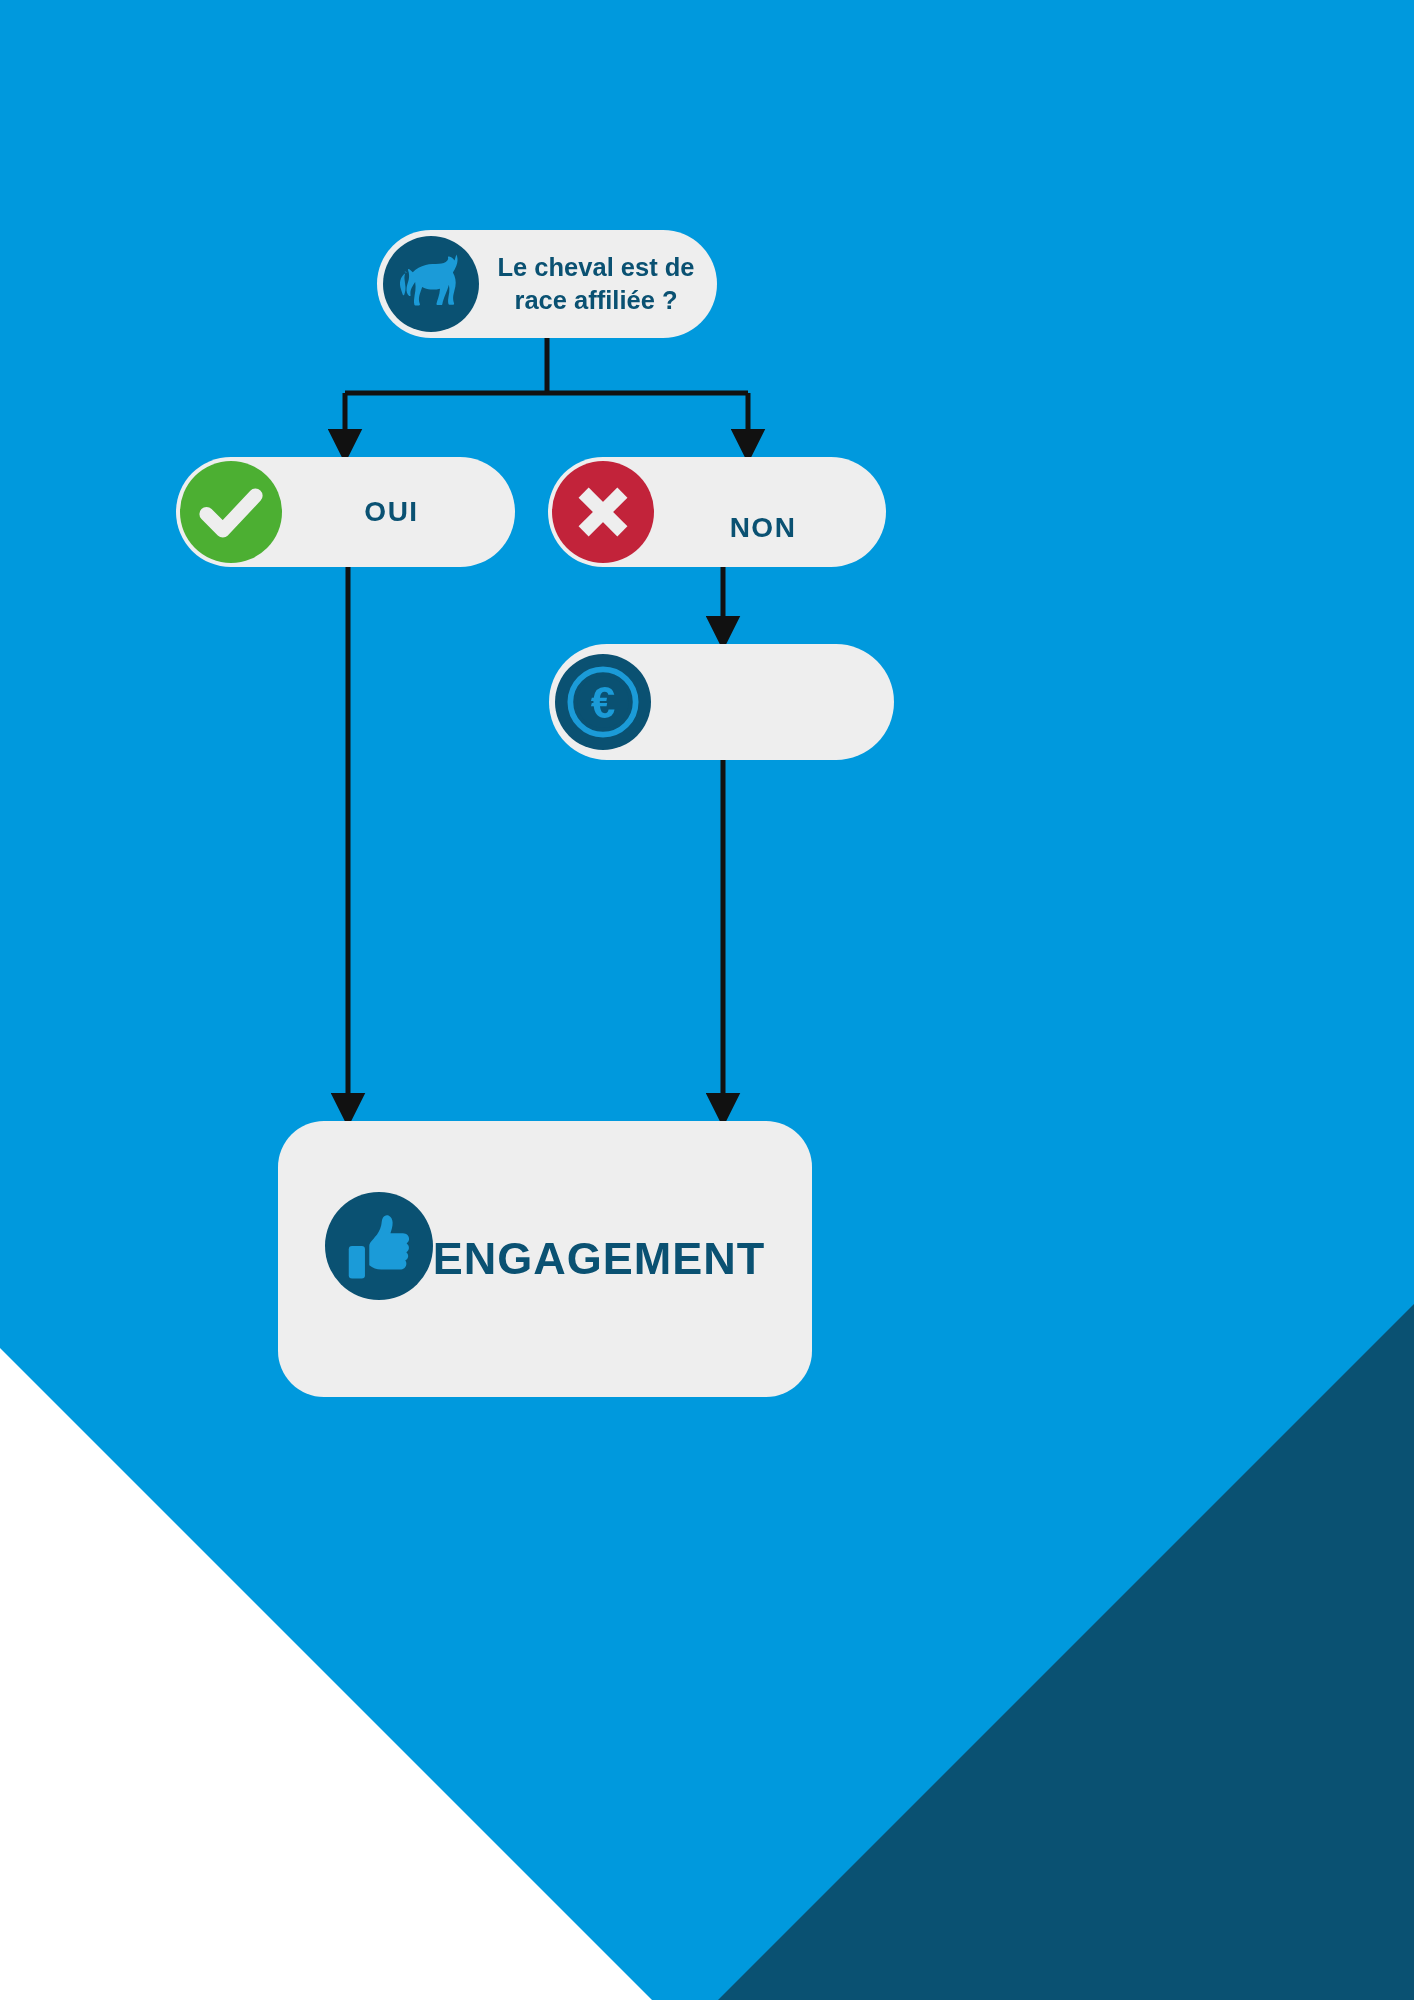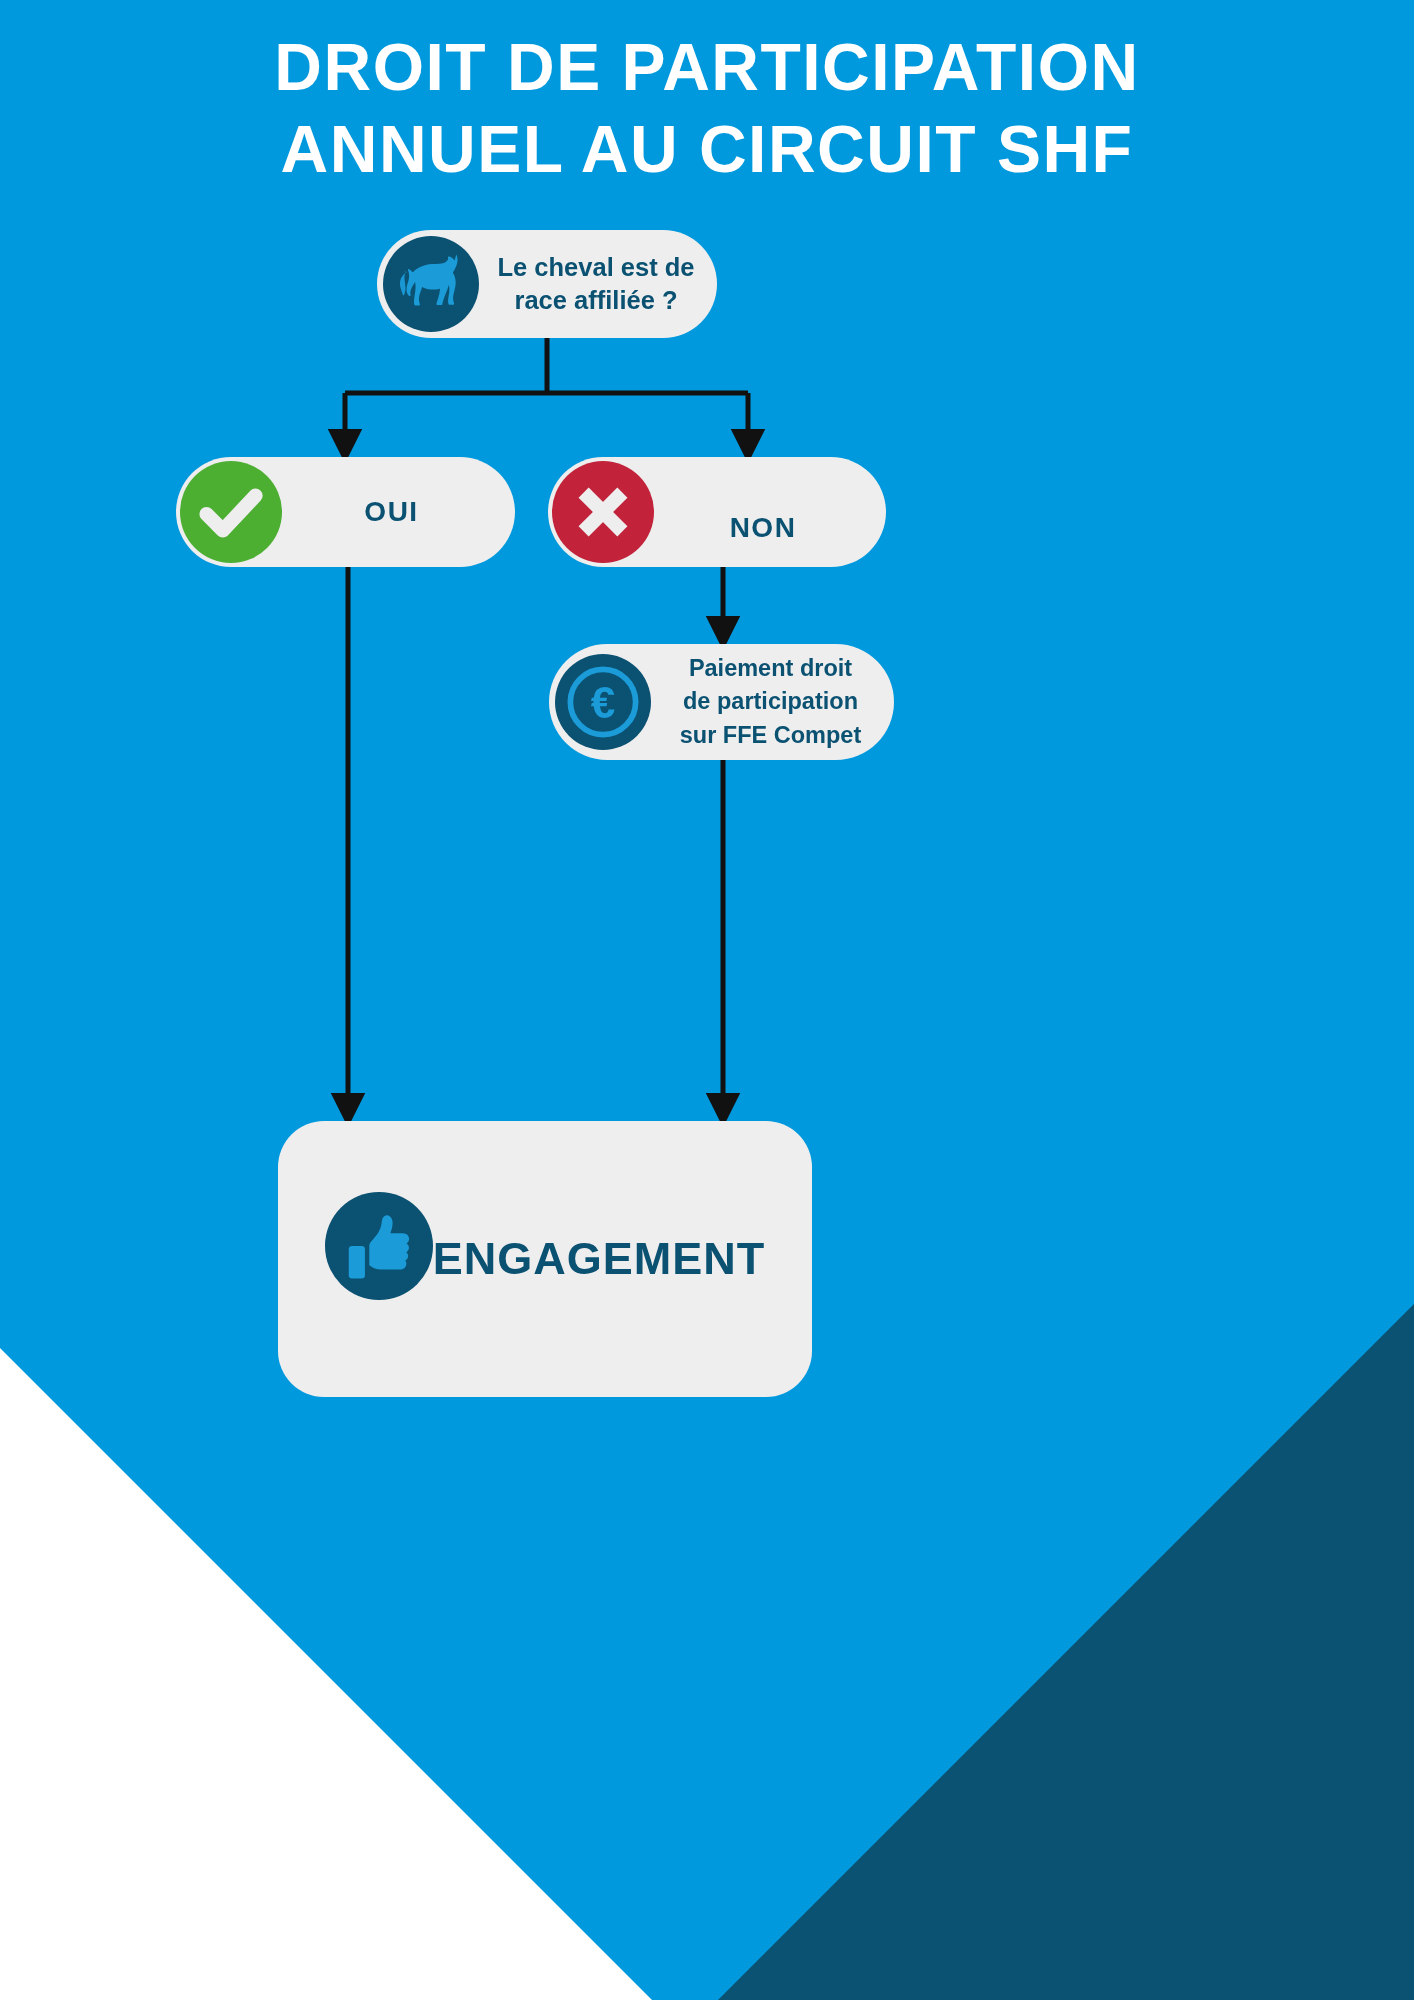--- a/index.html
+++ b/index.html
@@ -218,24 +218,20 @@
   #node-final .node-text span { display: block; white-space: nowrap; }
 </style>
 </head>
 <body>
 
 <div id="poster">
 
   <div class="wedge-white"></div>
   <div class="wedge-dark"></div>
 
-  <div id="title">
-    <span class="tline">DROIT DE PARTICIPATION</span>
-    <span class="tline">ANNUEL AU CIRCUIT SHF</span>
-  </div>
 
   <svg id="wires" viewBox="0 0 1414 2000" width="1414" height="2000">
     <defs>
       <marker id="arrow" viewBox="0 0 12 12" refX="6" refY="6" markerWidth="7" markerHeight="7" orient="auto-start-reverse">
         <path d="M 0 0 L 12 6 L 0 12 z" fill="#111111"></path>
       </marker>
     </defs>
     <g stroke="#111111" stroke-width="5" fill="none">
 
       <path d="M 547 338 L 547 393"></path>
@@ -314,25 +310,20 @@
   </div>
 
   <div class="node pill" id="node-payment">
     <div class="icon-circle">
       <svg viewBox="0 0 100 100" width="96" height="96" aria-hidden="true">
         <circle cx="50" cy="50" r="34" fill="none" stroke="#1b9bd8" stroke-width="6"></circle>
         <circle cx="50" cy="50" r="27" fill="#0a5172"></circle>
         <text x="50" y="50" fill="#1b9bd8" font-size="46" font-weight="bold" text-anchor="middle" dominant-baseline="central" font-family="'Liberation Sans', sans-serif">€</text>
       </svg>
     </div>
-    <div class="node-text">
-      <span>Paiement droit</span><br>
-      <span>de participation</span><br>
-      <span>sur FFE Compet</span>
-    </div>
   </div>
 
   <div class="node" id="node-final">
     <div class="icon-circle">
       <svg viewBox="0 0 100 100" width="108" height="108" aria-hidden="true">
         <g fill="#1b9bd8">
           <rect x="22" y="50" width="15" height="30" rx="3"></rect>
           <path d="M41 50c0-3 3-5 5-8 3-3 5-7 6-11 0.6-2.5 0.4-5 1.6-7.2
                    1.1-2 3.6-2.8 5.6-1.8 2.3 1.1 3.3 3.8 3.4 6.3 0.1 3.4-0.9 6.7-2 9.9
                    h11.6c3.3 0 6 2.6 5.6 5.8 -0.2 1.5-1.1 2.7-2.2 3.6

